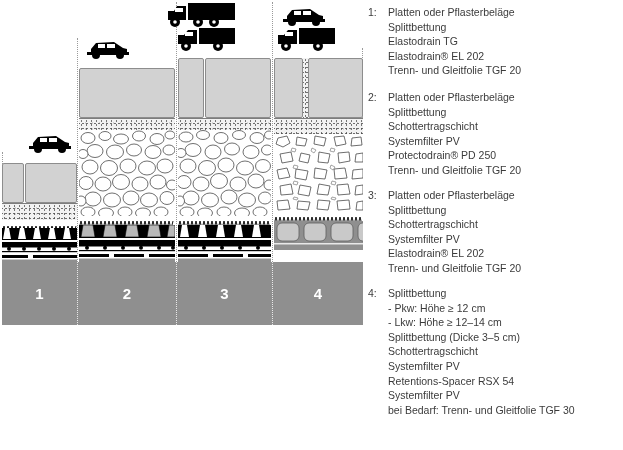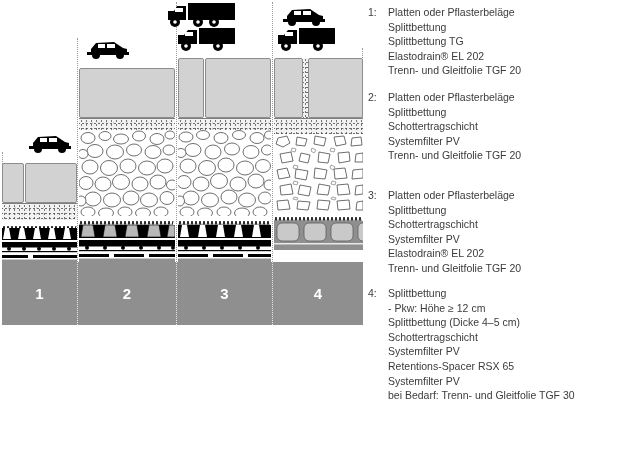--- a/index.html
+++ b/index.html
@@ -522,21 +522,21 @@
 
     <div class="lg-block" style="top:5px;">
       <div class="lg-row">
         <span class="lg-key">1:</span>
         <span class="lg-val">Platten oder Pflasterbeläge</span>
       </div>
       <div class="lg-row lg-indent">
           <span class="lg-val">Splittbettung</span>
         </div>
       <div class="lg-row lg-indent">
-          <span class="lg-val">Splittbettung TG</span>
+          <span class="lg-val">Elastodrain TG</span>
         </div>
       <div class="lg-row lg-indent">
           <span class="lg-val">Elastodrain® EL 202</span>
         </div>
       <div class="lg-row lg-indent">
           <span class="lg-val">Trenn- und Gleitfolie TGF  20</span>
         </div>
     </div>
 
     <div class="lg-block" style="top:90px;">
@@ -547,20 +547,23 @@
       <div class="lg-row lg-indent">
           <span class="lg-val">Splittbettung</span>
         </div>
       <div class="lg-row lg-indent">
           <span class="lg-val">Schottertragschicht</span>
         </div>
       <div class="lg-row lg-indent">
           <span class="lg-val">Systemfilter PV</span>
         </div>
       <div class="lg-row lg-indent">
+          <span class="lg-val">Protectodrain® PD 250</span>
+        </div>
+      <div class="lg-row lg-indent">
           <span class="lg-val">Trenn- und Gleitfolie TGF  20</span>
         </div>
     </div>
 
     <div class="lg-block" style="top:188px;">
       <div class="lg-row">
         <span class="lg-key">3:</span>
         <span class="lg-val">Platten oder Pflasterbeläge</span>
       </div>
       <div class="lg-row lg-indent">
@@ -582,30 +585,33 @@
 
     <div class="lg-block" style="top:286px;">
       <div class="lg-row">
         <span class="lg-key">4:</span>
         <span class="lg-val">Splittbettung</span>
       </div>
       <div class="lg-row lg-indent">
           <span class="lg-val">- Pkw: Höhe ≥ 12 cm</span>
         </div>
       <div class="lg-row lg-indent">
-          <span class="lg-val">Splittbettung (Dicke 4–5 cm)</span>
+          <span class="lg-val">- Lkw: Höhe ≥ 12–14 cm</span>
+        </div>
+      <div class="lg-row lg-indent">
+          <span class="lg-val">Splittbettung (Dicke 3–5 cm)</span>
         </div>
       <div class="lg-row lg-indent">
           <span class="lg-val">Schottertragschicht</span>
         </div>
       <div class="lg-row lg-indent">
           <span class="lg-val">Systemfilter PV</span>
         </div>
       <div class="lg-row lg-indent">
-          <span class="lg-val">Retentions-Spacer RSX 65</span>
+          <span class="lg-val">Retentions-Spacer RSX 54</span>
         </div>
       <div class="lg-row lg-indent">
           <span class="lg-val">Systemfilter PV</span>
         </div>
       <div class="lg-row lg-indent">
           <span class="lg-val">bei Bedarf: Trenn- und Gleitfolie TGF 30</span>
         </div>
     </div>
 
   </div>

